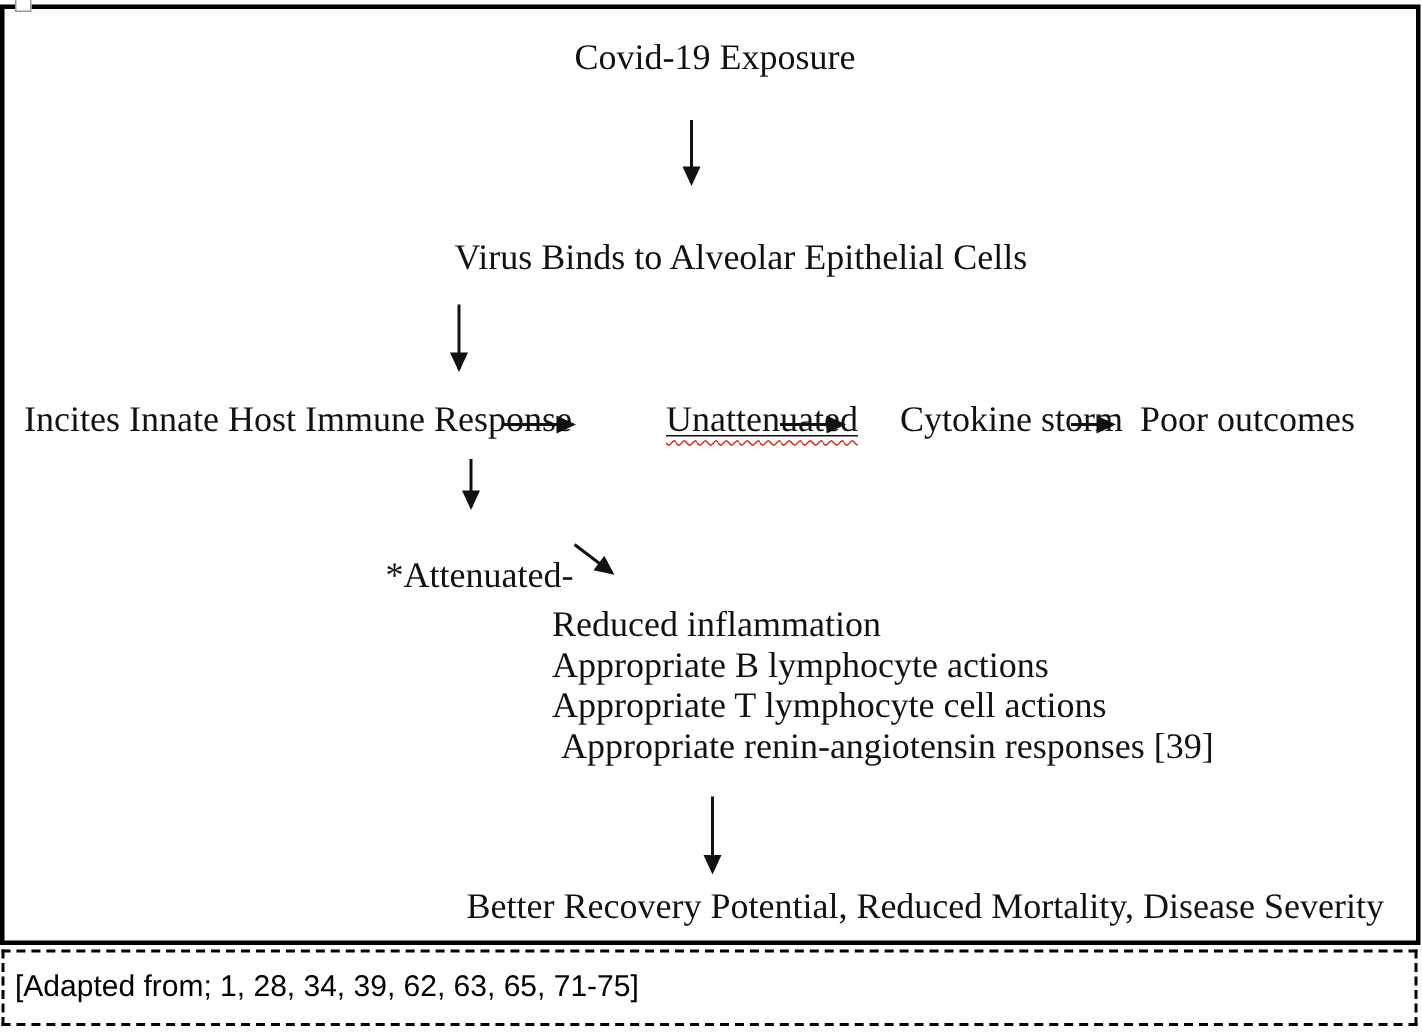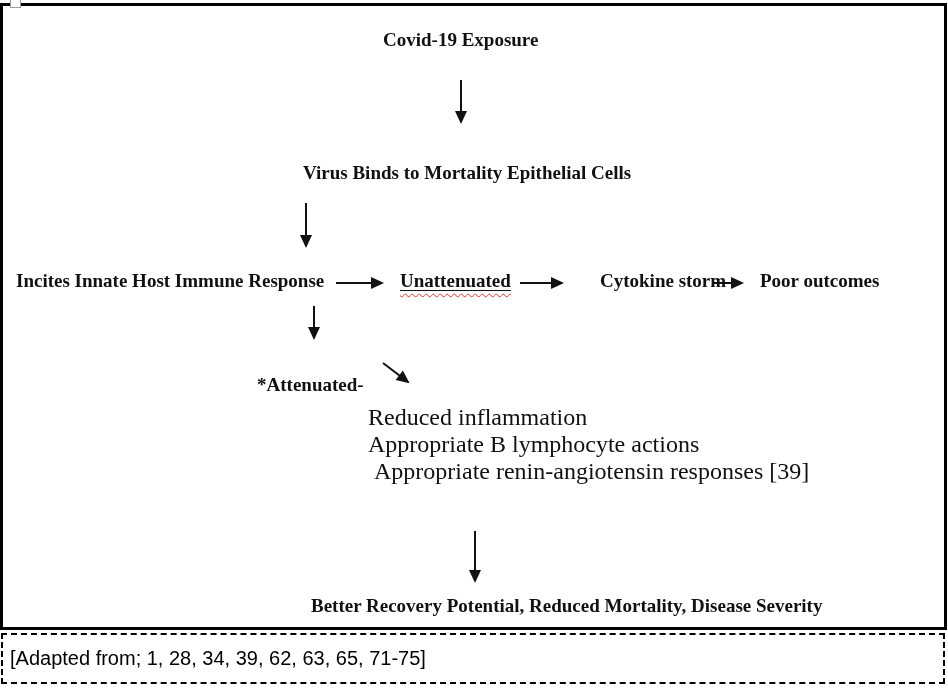--- a/index.html
+++ b/index.html
@@ -14,38 +14,39 @@
   .main-box{
     position:absolute;left:0;top:3px;width:947px;height:627px;
     border:3px solid #000;box-sizing:border-box;background:#fff;
   }
   .anchor-handle{
     position:absolute;left:10px;top:-2px;width:11px;height:10px;
     border:1px solid #9a9a9a;background:#fff;box-sizing:border-box;
   }
   .t{
     position:absolute;
-    font-size:19px;line-height:23px;white-space:nowrap;font-weight:bold;
+    font-size:24px;line-height:23px;white-space:nowrap;
   }
   .outcome-list{position:absolute;font-size:24px;line-height:27px;}
   .outcome-list .line{white-space:nowrap;}
   .outcome-list .line:last-child{padding-left:6px;}
   .misspell{
     text-decoration-line:underline;
     text-decoration-style:wavy;
     text-decoration-color:#e0352b;
     text-decoration-thickness:1px;
     text-underline-offset:6px;
   }
   .misspell .solid-underline{
     text-decoration-line:underline;
     text-decoration-style:solid;
     text-decoration-color:#111;
     text-decoration-thickness:1px;
     text-underline-offset:3px;
+    margin-left:44px;
   }
   .arrow-layer{
     position:absolute;left:0;top:0;width:948px;height:689px;
     pointer-events:none;
   }
   .caption-box{
     position:absolute;left:1px;top:633px;width:944px;height:51px;
     border:2px dashed #000;box-sizing:border-box;background:#fff;
   }
   .caption-text{
@@ -58,37 +59,38 @@
 <body>
 
 <div id="stage">
 
   <div class="main-box"></div>
 
   <div class="anchor-handle"></div>
 
   <div class="t" style="left:383px;top:28px;">Covid-19 Exposure</div>
 
-  <div class="t" style="left:303px;top:161px;">Virus Binds to Mortality Epithelial Cells</div>
+  <div class="t" style="left:303px;top:161px;">Virus Binds to Alveolar Epithelial Cells</div>
 
   <div class="t" style="left:16px;top:269px;">Incites Innate Host Immune Response</div>
 
   <div class="t misspell" style="left:400px;top:269px;">
     <span class="solid-underline">Unattenuated</span>
   </div>
 
   <div class="t" style="left:600px;top:269px;">Cytokine storm</div>
 
   <div class="t" style="left:760px;top:269px;">Poor outcomes</div>
 
   <div class="t" style="left:257px;top:348px;margin-top:25px;">*Attenuated-</div>
 
   <div class="outcome-list" style="left:368px;top:404px;">
     <div class="line">Reduced inflammation</div>
     <div class="line">Appropriate B lymphocyte actions</div>
+    <div class="line">Appropriate T lymphocyte cell actions</div>
     <div class="line">Appropriate renin-angiotensin responses [39]</div>
   </div>
 
   <div class="t" style="left:311px;top:594px;">Better Recovery Potential, Reduced Mortality, Disease Severity</div>
 
   <svg class="arrow-layer" width="948" height="689" viewBox="0 0 948 689" xmlns="http://www.w3.org/2000/svg">
     <defs>
       <marker id="ah" markerUnits="userSpaceOnUse" markerWidth="15" markerHeight="14" refX="12" refY="6.5" orient="auto">
         <path d="M1,0.5 L14,6.5 L1,12.5 Z" fill="#111"></path>
       </marker>

